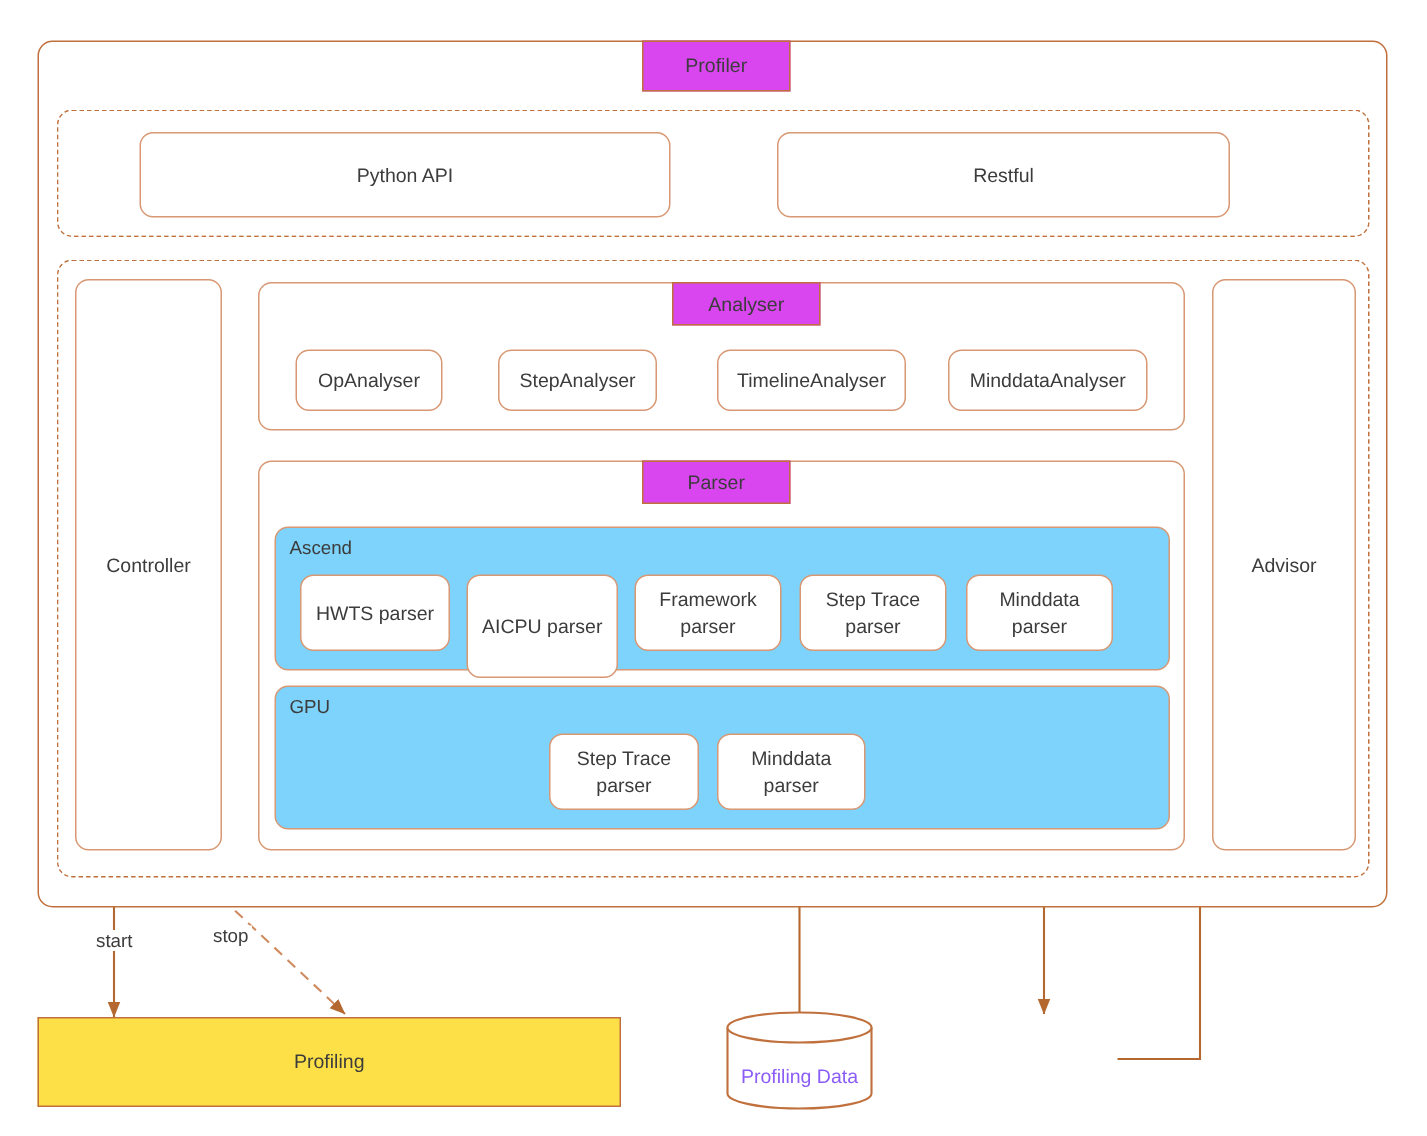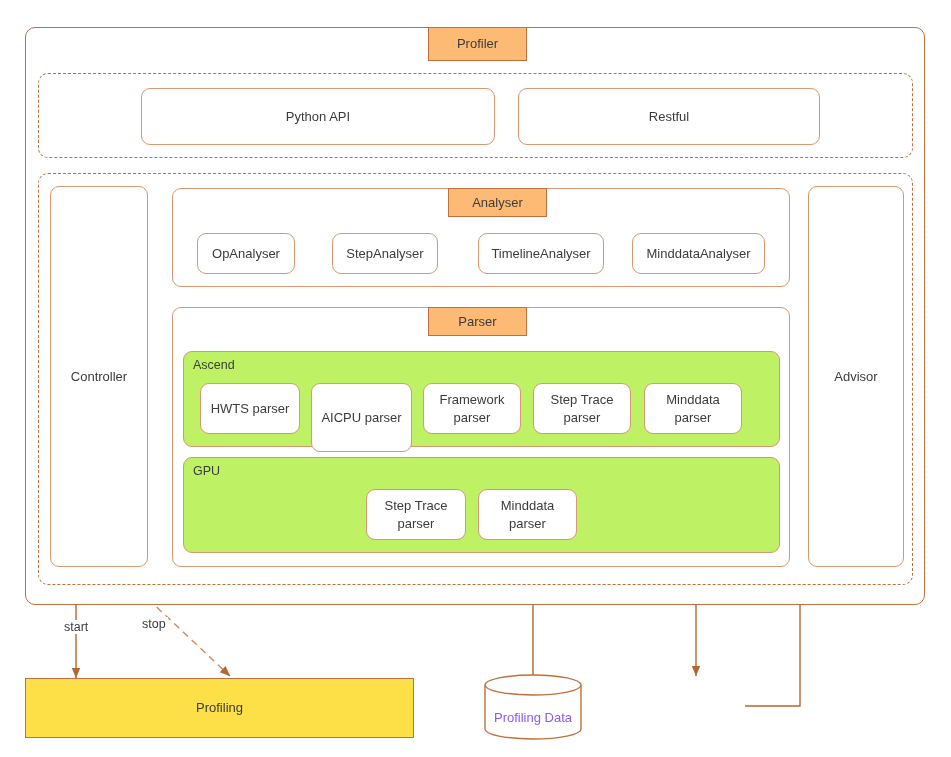--- a/index.html
+++ b/index.html
@@ -12,25 +12,25 @@
   #diagram{position:absolute;left:0;top:0;width:951px;height:757px;}
   .node{position:absolute;box-sizing:border-box;display:flex;align-items:center;justify-content:center;text-align:center;background:#ffffff;}
   .lbl{font-size:13px;line-height:1.35;color:#3c3c3c;white-space:pre-line;}
   
   .outer{border:1.6px solid #c0703c;border-radius:10px;background:#fff;}
   
   .dashed{border:1.6px dashed #c0703c;border-radius:10px;background:#fff;}
   
   .soft{border:1.4px solid #d79873;border-radius:9px;background:#fff;}
   
-  .tab{border:1.4px solid #c0703c;border-radius:0;background:#fdba74;}
+  .tab{border:1.4px solid #c0703c;border-radius:0;background:#d946ef;}
   
   .rect{border:1.4px solid #c0703c;border-radius:0;background:#fde047;}
   
-  .section{border:1.4px solid #d79873;border-radius:9px;background:#bef264;position:absolute;box-sizing:border-box;}
+  .section{border:1.4px solid #d79873;border-radius:9px;background:#7dd3fc;position:absolute;box-sizing:border-box;}
   .section-cap{position:absolute;left:9px;top:6px;font-size:12.5px;color:#3c3c3c;}
   svg.edges{position:absolute;left:0;top:0;width:951px;height:757px;pointer-events:none;}
   .cyl{position:absolute;}
   .cyl-text{position:absolute;width:100%;text-align:center;font-size:13px;color:#8b5cf6;}
   .edge-label{position:absolute;font-size:12.5px;color:#3c3c3c;background:#fff;padding:0 2px;}
 </style>
 </head>
 <body>
 
 <div id="diagram">
@@ -54,21 +54,21 @@
   </svg>
 
   <div class="node outer" style="left:25px;top:27px;width:900px;height:578px;"></div>
 
   <div class="node tab" style="left:428px;top:27px;width:99px;height:34px;">
     <span class="lbl">Profiler</span>
   </div>
 
   <div class="node dashed" style="left:38px;top:73px;width:875px;height:85px;"></div>
 
-  <div class="node soft" style="left:93px;top:88px;width:354px;height:57px;margin-left:48px;">
+  <div class="node soft" style="left:93px;top:88px;width:354px;height:57px;">
     <span class="lbl">Python API</span>
   </div>
 
   <div class="node soft" style="left:518px;top:88px;width:302px;height:57px;">
     <span class="lbl">Restful</span>
   </div>
 
   <div class="node dashed" style="left:38px;top:173px;width:875px;height:412px;"></div>
 
   <div class="node soft" style="left:50px;top:186px;width:98px;height:381px;">

